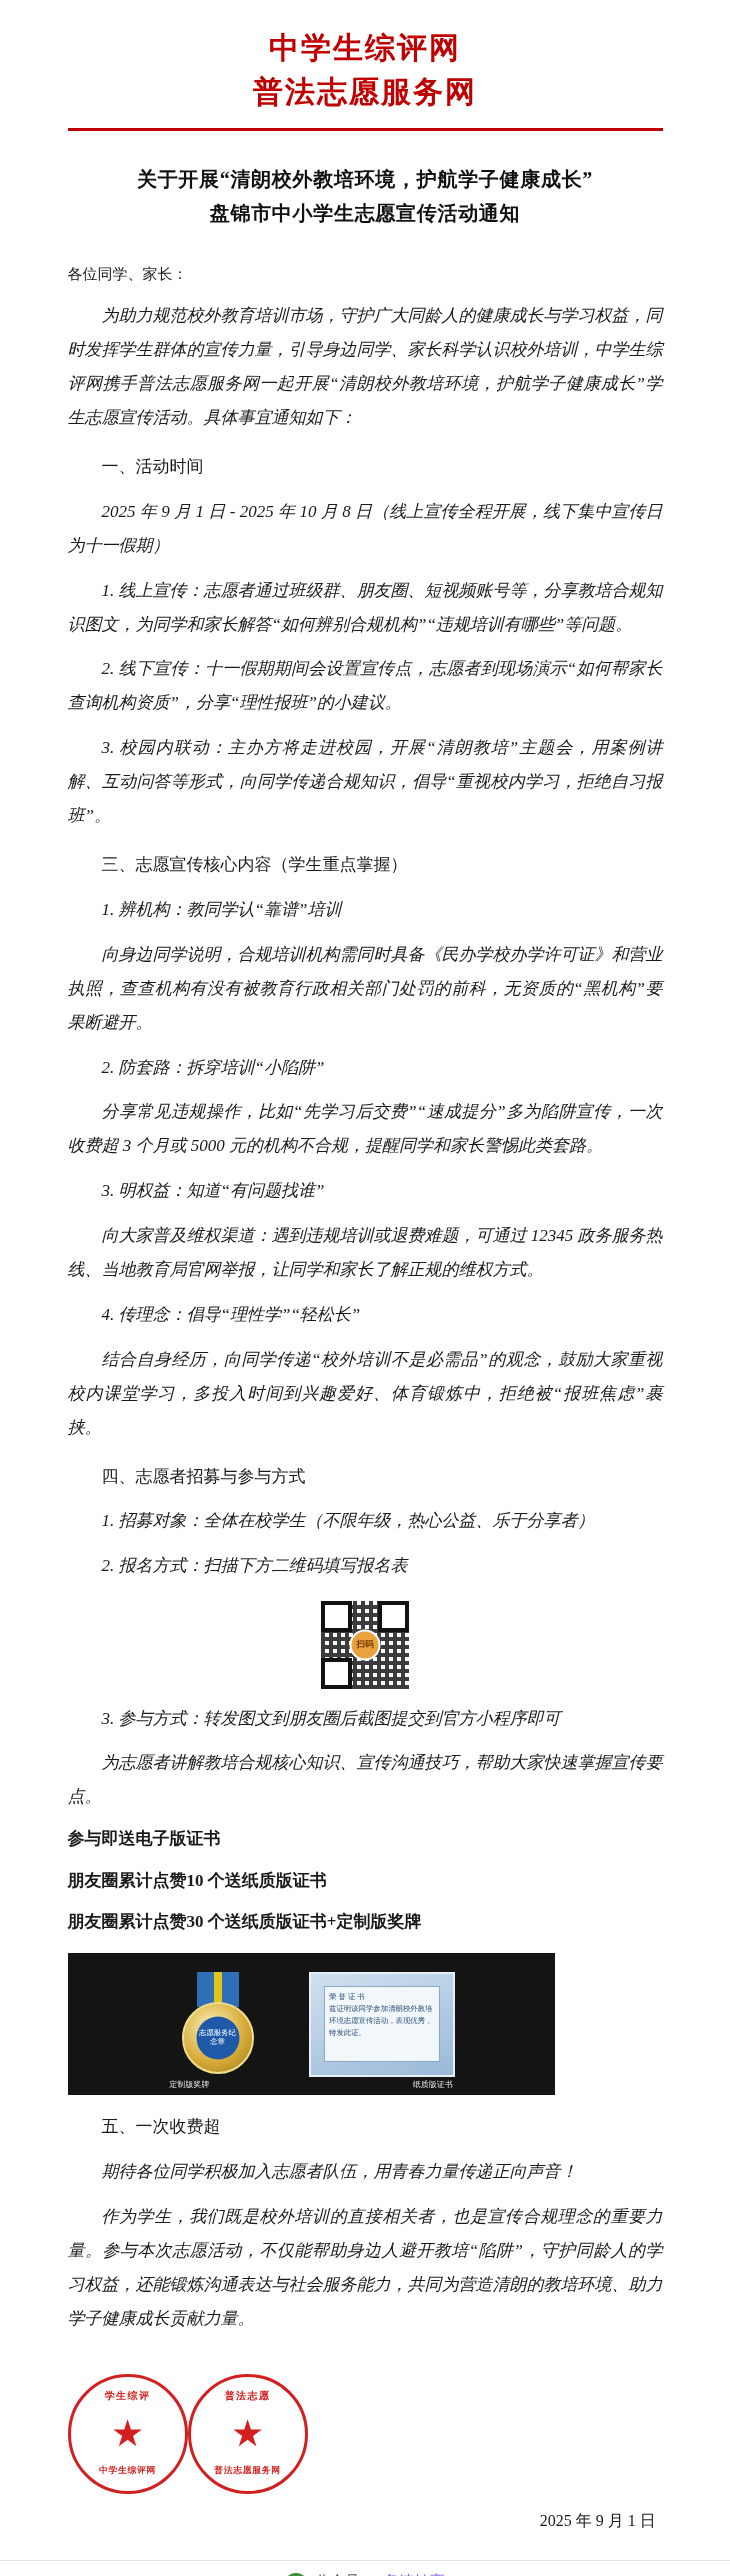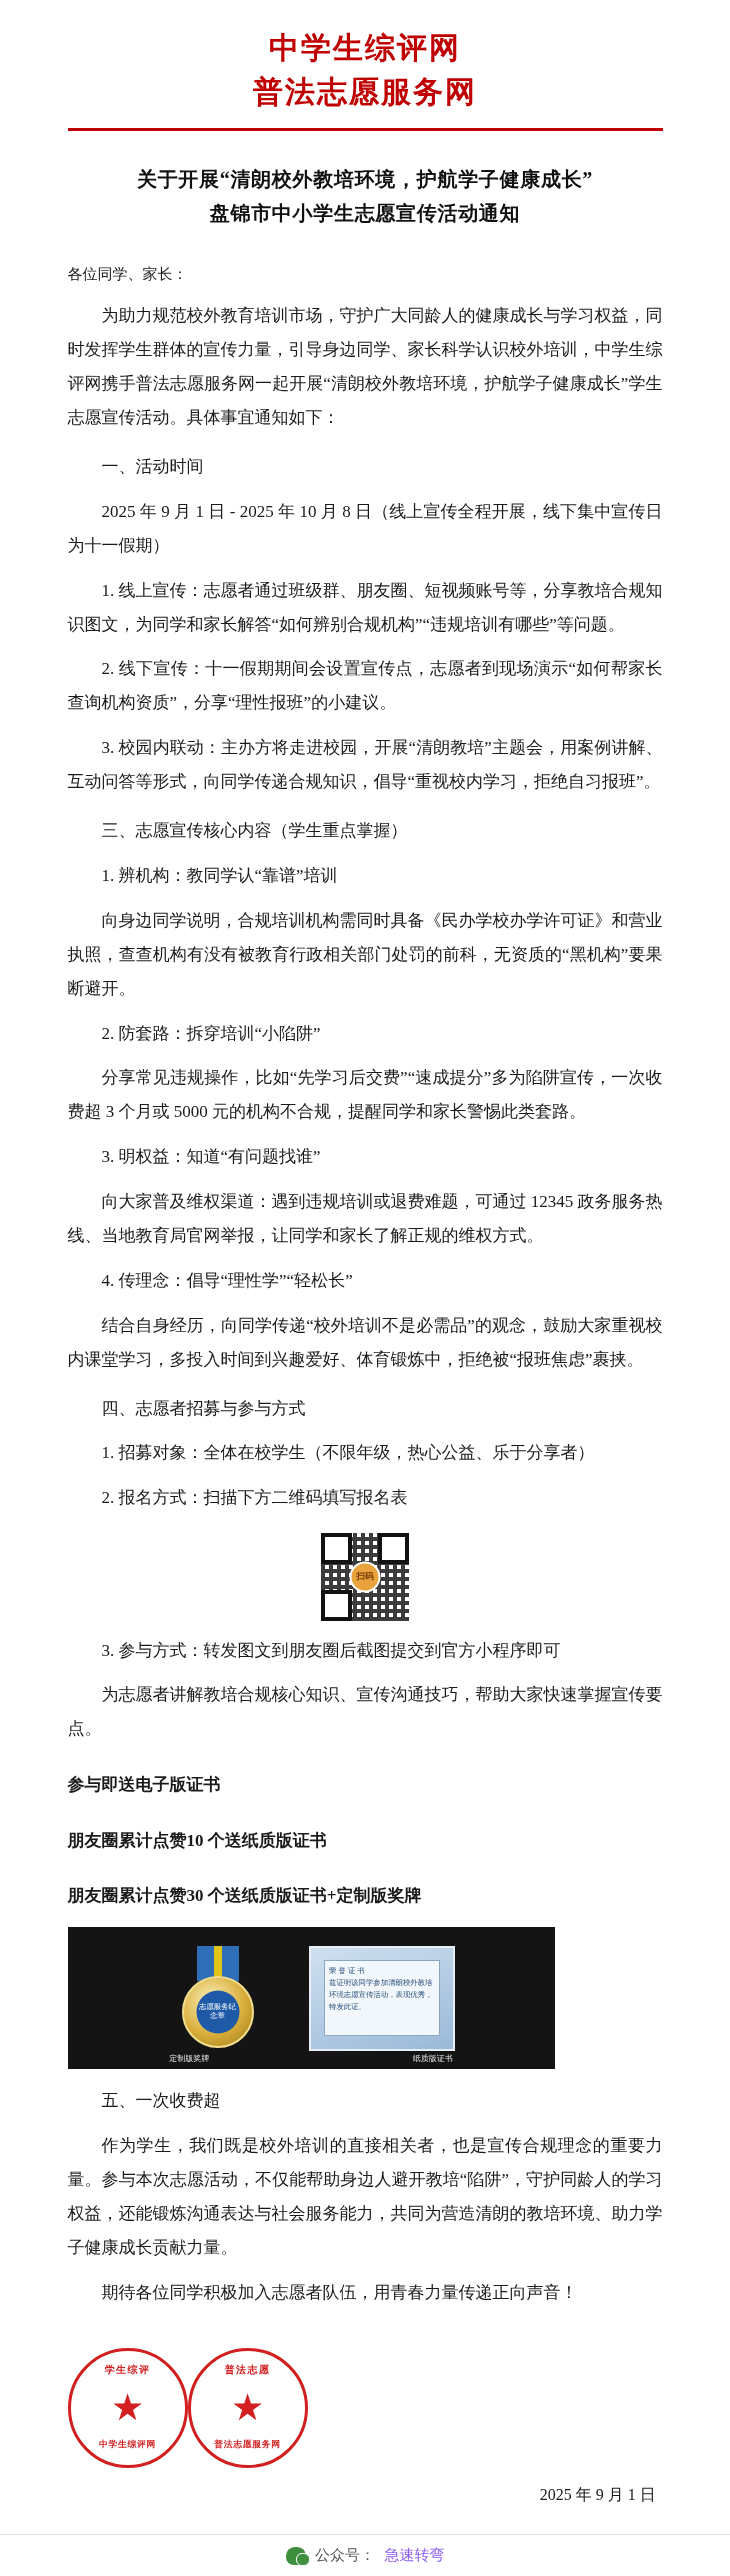--- a/index.html
+++ b/index.html
@@ -57,34 +57,34 @@
     font-size: 15px;
     line-height: 1.9;
   }
   p.body {
     font-size: 17px;
     line-height: 2.0;
     margin: 10.8px 0 0 0;
     text-align: justify;
     text-justify: inter-ideograph;
   }
-  p.indent { text-indent: 2em; }
+  p.indent { text-indent: 2em; font-style: italic; }
   .gap-lg { margin-top: 31px; }
   .gap-md { margin-top: 20px; }
   .section-h {
     font-size: 17px;
     line-height: 2.0;
     margin-top: 15px;
     text-indent: 2em;
   }
   .bold-line {
     font-weight: bold;
     font-size: 17px;
     line-height: 1.9;
-    margin-top: 23px;
+    margin-top: 9px;
   }
   .qr-wrap {
     text-align: center;
     margin: 17.6px 0 6.8px 0;
   }
   .qr {
     display: inline-block;
     width: 88px;
     height: 88px;
     position: relative;
@@ -339,22 +339,22 @@
           <div>兹证明该同学参加清朗校外教培环境志愿宣传活动，表现优秀，特发此证。</div>
         </div>
       </div>
       <div class="caption-row">
         <span>定制版奖牌</span>
         <span>纸质版证书</span>
       </div>
     </div>
 
     <div class="section-h gap-md">五、一次收费超</div>
+    <p class="body indent">期待各位同学积极加入志愿者队伍，用青春力量传递正向声音！</p>
     <p class="body indent">作为学生，我们既是校外培训的直接相关者，也是宣传合规理念的重要力量。参与本次志愿活动，不仅能帮助身边人避开教培“陷阱”，守护同龄人的学习权益，还能锻炼沟通表达与社会服务能力，共同为营造清朗的教培环境、助力学子健康成长贡献力量。</p>
-    <p class="body indent">期待各位同学积极加入志愿者队伍，用青春力量传递正向声音！</p>
 
     <div class="stamps">
       <div class="stamp">
         <span class="top-text">学生综评</span>
         <span class="star">★</span>
         <span class="bottom-text">中学生综评网</span>
       </div>
       <div class="stamp">
         <span class="top-text">普法志愿</span>
         <span class="star">★</span>

